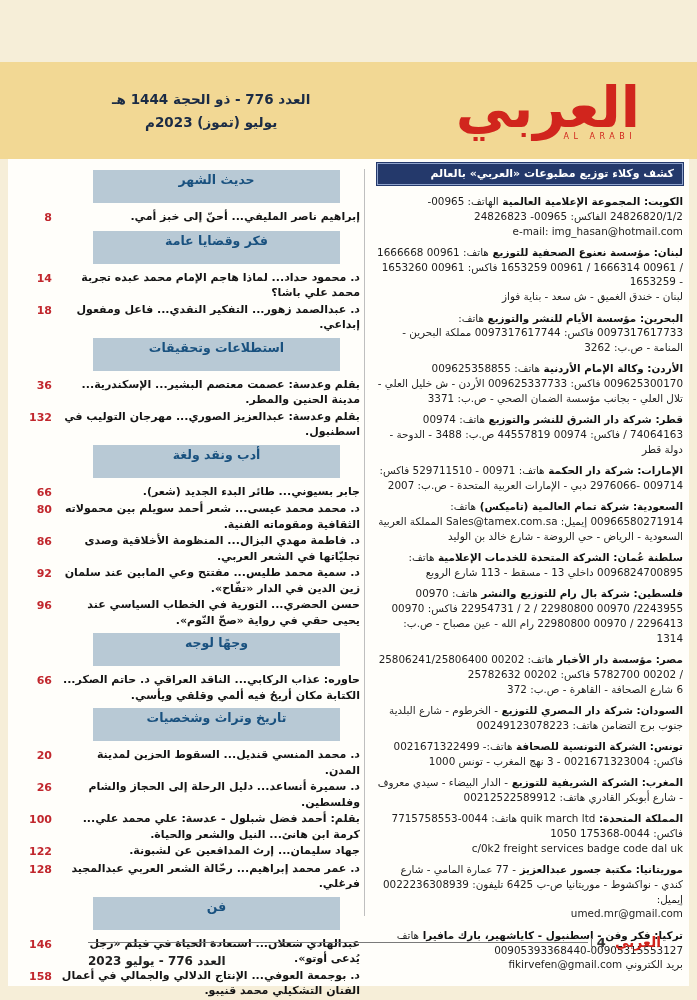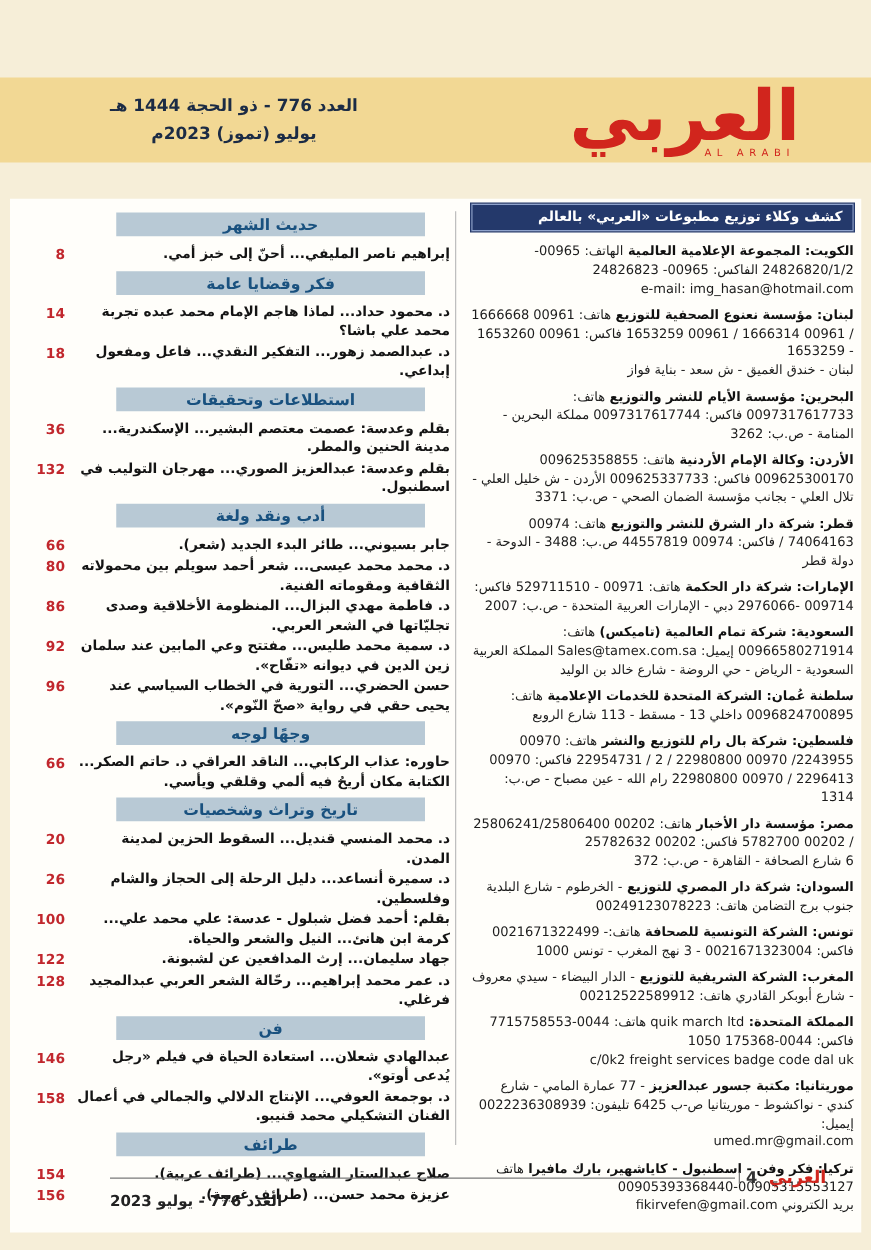--- a/index.html
+++ b/index.html
@@ -4,24 +4,24 @@
 <style>
   html,body{margin:0;padding:0;}
   body{
     width:697px;height:1000px;position:relative;overflow:hidden;
     background:#f6eed8;
     font-family:"DejaVu Sans", sans-serif;
     -webkit-font-smoothing:antialiased;
   }
   
   .band{
-    position:absolute;top:62px;left:0;right:0;height:68px;
+    position:absolute;top:62px;left:0;right:0;height:97px;
     background:#f2d894;
     display:flex;align-items:center;justify-content:space-between;
-    padding:0 57px 0 88px;box-sizing:border-box;
+    padding:0 57px 0 112px;box-sizing:border-box;
   }
   .issue-block{
     direction:rtl;text-align:center;color:#1b2b45;font-weight:bold;
     font-size:13.5px;line-height:1.65;
   }
   .logo-block{text-align:left;}
   .logo-ar{
     color:#d1251d;font-weight:bold;font-size:56px;line-height:1;
     direction:rtl;letter-spacing:-1px;
   }
@@ -35,21 +35,21 @@
     background:#fffefa;
   }
   .columns{
     position:absolute;top:4px;left:0;right:0;bottom:70px;
     display:flex;flex-direction:row;
   }
   
   .toc-col{width:356px;box-sizing:border-box;padding:2px 4px 0 10px;}
   .divider{width:1px;background:#bfbfbf;margin-top:6px;}
   .section-bar{
-    width:247px;margin:5px 20px 6px auto;height:19px;line-height:19px;
+    width:247px;margin:5px 20px 6px auto;height:33px;line-height:19px;
     background:#b8c9d5;color:#19517f;font-weight:bold;font-size:12.5px;
     text-align:center;direction:rtl;
   }
   .toc-item{display:flex;gap:9px;margin-bottom:1px;}
   .toc-page{
     width:34px;flex:none;text-align:right;color:#c1272d;
     font-size:11px;font-weight:bold;line-height:15.5px;padding-top:1px;
   }
   .toc-text{
     flex:1;direction:rtl;text-align:right;color:#141414;
@@ -137,21 +137,21 @@
           <div class="toc-item">
             <div class="toc-page">80</div>
             <div class="toc-text">د. محمد محمد عيسى... شعر أحمد سويلم بين محمولاته الثقافية ومقوماته الفنية.</div>
           </div>
           <div class="toc-item">
             <div class="toc-page">86</div>
             <div class="toc-text">د. فاطمة مهدي البزال... المنظومة الأخلاقية وصدى تجليّاتها في الشعر العربي.</div>
           </div>
           <div class="toc-item">
             <div class="toc-page">92</div>
-            <div class="toc-text">د. سمية محمد طليس... مفتتح وعي المابين عند سلمان زين الدين في ديوانه «تفّاح».</div>
+            <div class="toc-text">د. سمية محمد طليس... مفتتح وعي المابين عند سلمان زين الدين في الدار «تفّاح».</div>
           </div>
           <div class="toc-item">
             <div class="toc-page">96</div>
             <div class="toc-text">حسن الحضري... التورية في الخطاب السياسي عند يحيى حقي في رواية «صحّ النّوم».</div>
           </div>
         </div>
         <div class="toc-section">
           <div class="section-bar">وجهًا لوجه</div>
           <div class="toc-item">
             <div class="toc-page">66</div>

